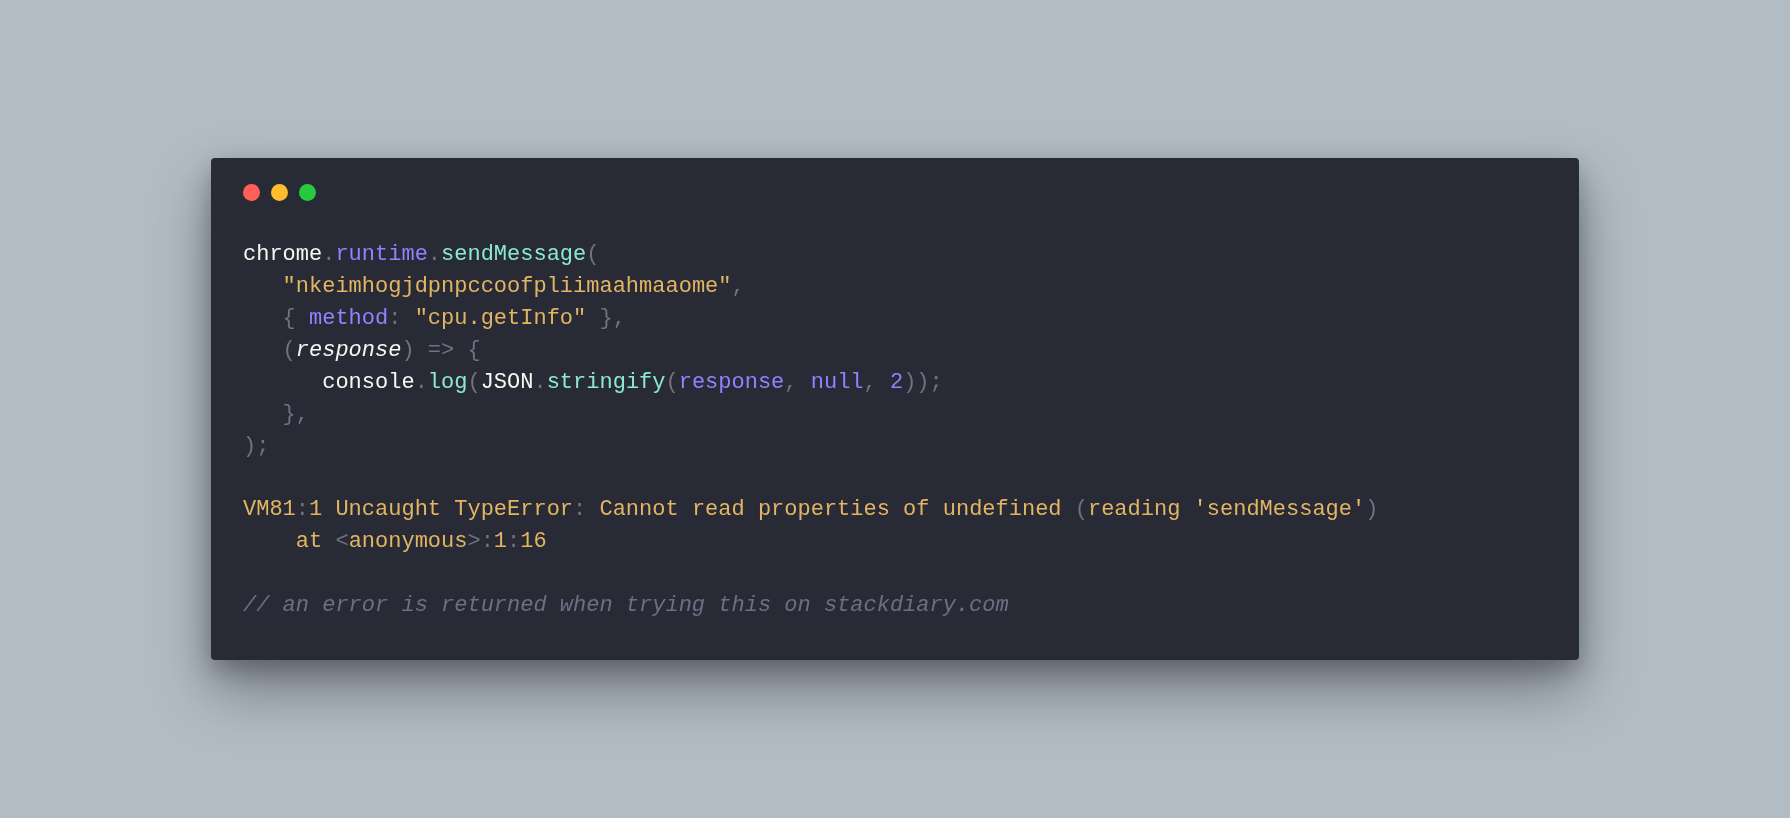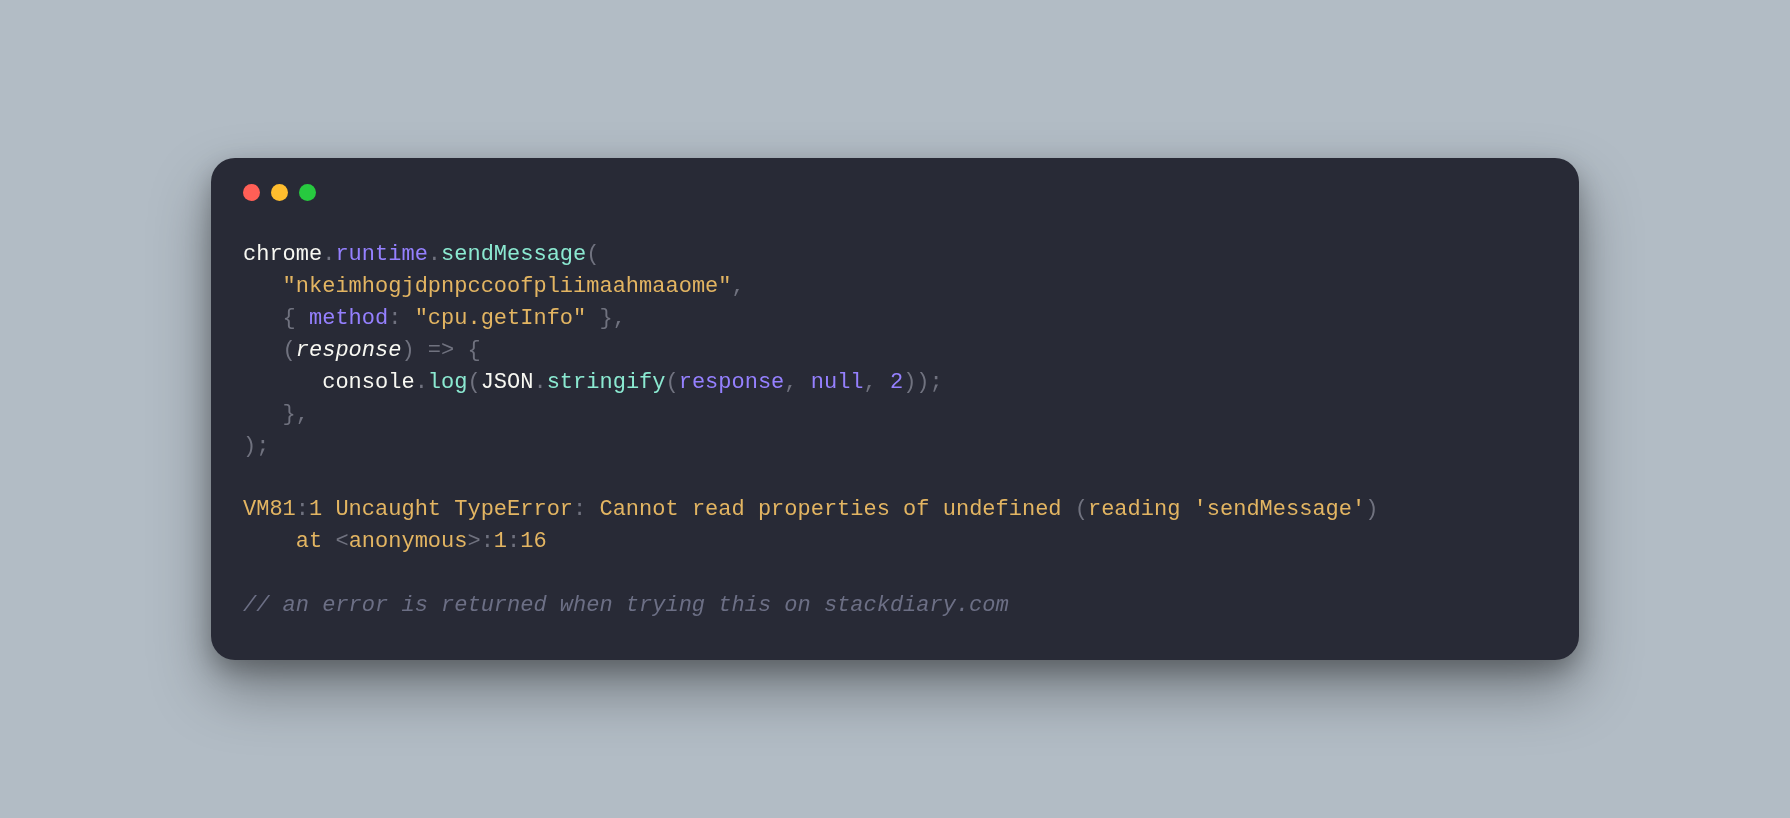--- a/index.html
+++ b/index.html
@@ -8,21 +8,21 @@
     background: #b2bcc5;
     display: flex;
     align-items: center;
     justify-content: center;
     font-family: ui-monospace, SFMono-Regular, "SF Mono", Menlo, Consolas, "Liberation Mono", monospace;
     min-height: 818px;
   }
   .terminal-window {
     width: 1368px;
     background: #282a36;
-    border-radius: 24px;
+    border-radius: 4px;
     box-shadow: 0 30px 60px rgba(0,0,0,0.35), 0 10px 25px rgba(0,0,0,0.25);
     padding: 26px 32px 38px 32px;
   }
   .titlebar {
     display: flex;
     gap: 11px;
     margin-bottom: 38px;
   }
   .dot {
     width: 17px;

